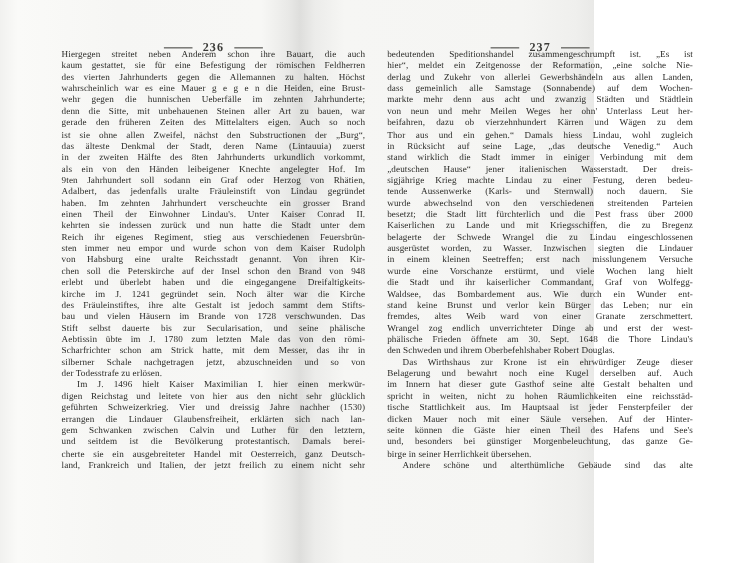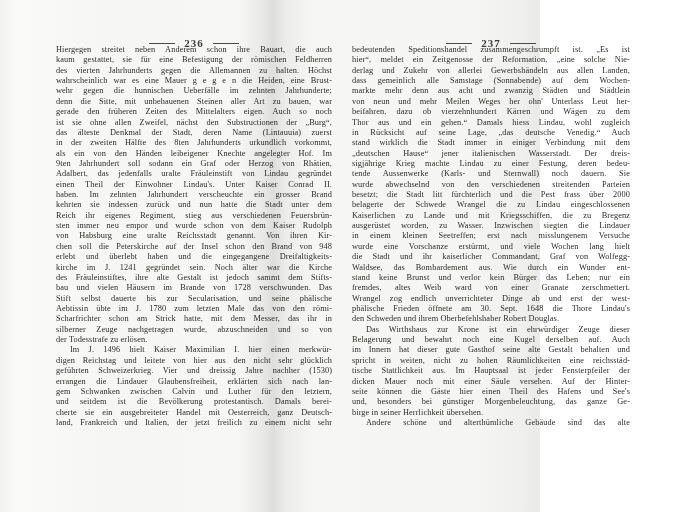--- a/index.html
+++ b/index.html
@@ -68,35 +68,35 @@
         <div class="text-line">wahrscheinlich war es eine Mauer g e g e n  die Heiden, eine Brust-</div>
         <div class="text-line">wehr gegen die hunnischen Ueberfälle im zehnten Jahrhunderte;</div>
         <div class="text-line">denn die Sitte, mit unbehauenen Steinen aller Art zu bauen, war</div>
         <div class="text-line">gerade den früheren Zeiten des Mittelalters eigen.  Auch so noch</div>
         <div class="text-line">ist sie ohne allen Zweifel, nächst den Substructionen der „Burg“,</div>
         <div class="text-line">das älteste Denkmal der Stadt, deren Name (Lintauuia) zuerst</div>
         <div class="text-line">in der zweiten Hälfte des 8ten Jahrhunderts urkundlich vorkommt,</div>
         <div class="text-line">als ein von den Händen leibeigener Knechte angelegter Hof.  Im</div>
         <div class="text-line">9ten Jahrhundert soll sodann ein Graf oder Herzog von Rhätien,</div>
         <div class="text-line">Adalbert, das jedenfalls uralte Fräuleinstift von Lindau gegründet</div>
+        <div class="text-line">haben.  Im zehnten Jahrhundert verscheuchte ein grosser Brand</div>
         <div class="text-line">einen Theil der Einwohner Lindau's.  Unter Kaiser Conrad II.</div>
-        <div class="text-line">haben.  Im zehnten Jahrhundert verscheuchte ein grosser Brand</div>
         <div class="text-line">kehrten sie indessen zurück und nun hatte die Stadt unter dem</div>
         <div class="text-line">Reich ihr eigenes Regiment, stieg aus verschiedenen Feuersbrün-</div>
         <div class="text-line">sten immer neu empor und wurde schon von dem Kaiser Rudolph</div>
         <div class="text-line">von Habsburg eine uralte Reichsstadt genannt.  Von ihren Kir-</div>
         <div class="text-line">chen soll die Peterskirche auf der Insel schon den Brand von 948</div>
         <div class="text-line">erlebt und überlebt haben und die eingegangene Dreifaltigkeits-</div>
         <div class="text-line">kirche im J. 1241 gegründet sein.  Noch älter war die Kirche</div>
         <div class="text-line">des Fräuleinstiftes, ihre alte Gestalt ist jedoch sammt dem Stifts-</div>
         <div class="text-line">bau und vielen Häusern im Brande von 1728 verschwunden.  Das</div>
         <div class="text-line">Stift selbst dauerte bis zur Secularisation, und seine phälische</div>
         <div class="text-line">Aebtissin übte im J. 1780 zum letzten Male das von den römi-</div>
         <div class="text-line">Scharfrichter schon am Strick hatte, mit dem Messer, das ihr in</div>
-        <div class="text-line">silberner Zeuge nachgetragen wurde, abzuschneiden und so von</div>
+        <div class="text-line">silberner Schale nachgetragen jetzt, abzuschneiden und so von</div>
         <div class="text-line para-end-line">der Todesstrafe zu erlösen.</div>
         <div class="text-line indent-first">Im J. 1496 hielt Kaiser Maximilian I. hier einen merkwür-</div>
         <div class="text-line">digen Reichstag und leitete von hier aus den nicht sehr glücklich</div>
         <div class="text-line">geführten Schweizerkrieg.  Vier und dreissig Jahre nachher (1530)</div>
         <div class="text-line">errangen die Lindauer Glaubensfreiheit, erklärten sich nach lan-</div>
         <div class="text-line">gem Schwanken zwischen Calvin und Luther für den letztern,</div>
         <div class="text-line">und seitdem ist die Bevölkerung protestantisch.  Damals berei-</div>
         <div class="text-line">cherte sie ein ausgebreiteter Handel mit Oesterreich, ganz Deutsch-</div>
         <div class="text-line">land, Frankreich und Italien, der jetzt freilich zu einem nicht sehr</div>
       </div>
@@ -117,22 +117,22 @@
         <div class="text-line">von neun und mehr Meilen Weges her ohn' Unterlass Leut her-</div>
         <div class="text-line">beifahren, dazu ob vierzehnhundert Kärren und Wägen zu dem</div>
         <div class="text-line">Thor aus und ein gehen.“  Damals hiess Lindau, wohl zugleich</div>
         <div class="text-line">in Rücksicht auf seine Lage, „das deutsche Venedig.“  Auch</div>
         <div class="text-line">stand wirklich die Stadt immer in einiger Verbindung mit dem</div>
         <div class="text-line">„deutschen Hause“ jener italienischen Wasserstadt.  Der dreis-</div>
         <div class="text-line">sigjährige Krieg machte Lindau zu einer Festung, deren bedeu-</div>
         <div class="text-line">tende Aussenwerke (Karls- und Sternwall) noch dauern.  Sie</div>
         <div class="text-line">wurde abwechselnd von den verschiedenen streitenden Parteien</div>
         <div class="text-line">besetzt; die Stadt litt fürchterlich und die Pest frass über 2000</div>
+        <div class="text-line">Kaiserlichen zu Lande und mit Kriegsschiffen, die zu Bregenz</div>
         <div class="text-line">belagerte der Schwede Wrangel die zu Lindau eingeschlossenen</div>
-        <div class="text-line">Kaiserlichen zu Lande und mit Kriegsschiffen, die zu Bregenz</div>
         <div class="text-line">ausgerüstet worden, zu Wasser.  Inzwischen siegten die Lindauer</div>
         <div class="text-line">in einem kleinen Seetreffen;  erst nach misslungenem Versuche</div>
         <div class="text-line">wurde eine Vorschanze erstürmt, und viele Wochen lang hielt</div>
         <div class="text-line">die Stadt und ihr kaiserlicher Commandant, Graf von Wolfegg-</div>
         <div class="text-line">Waldsee, das Bombardement aus.  Wie durch ein Wunder ent-</div>
         <div class="text-line">stand keine Brunst und verlor kein Bürger das Leben;  nur ein</div>
         <div class="text-line">fremdes, altes Weib ward von einer Granate zerschmettert.</div>
         <div class="text-line">Wrangel zog endlich unverrichteter Dinge ab und erst der west-</div>
         <div class="text-line">phälische Frieden öffnete am 30. Sept. 1648 die Thore Lindau's</div>
         <div class="text-line para-end-line">den Schweden und ihrem Oberbefehlshaber Robert Douglas.</div>

